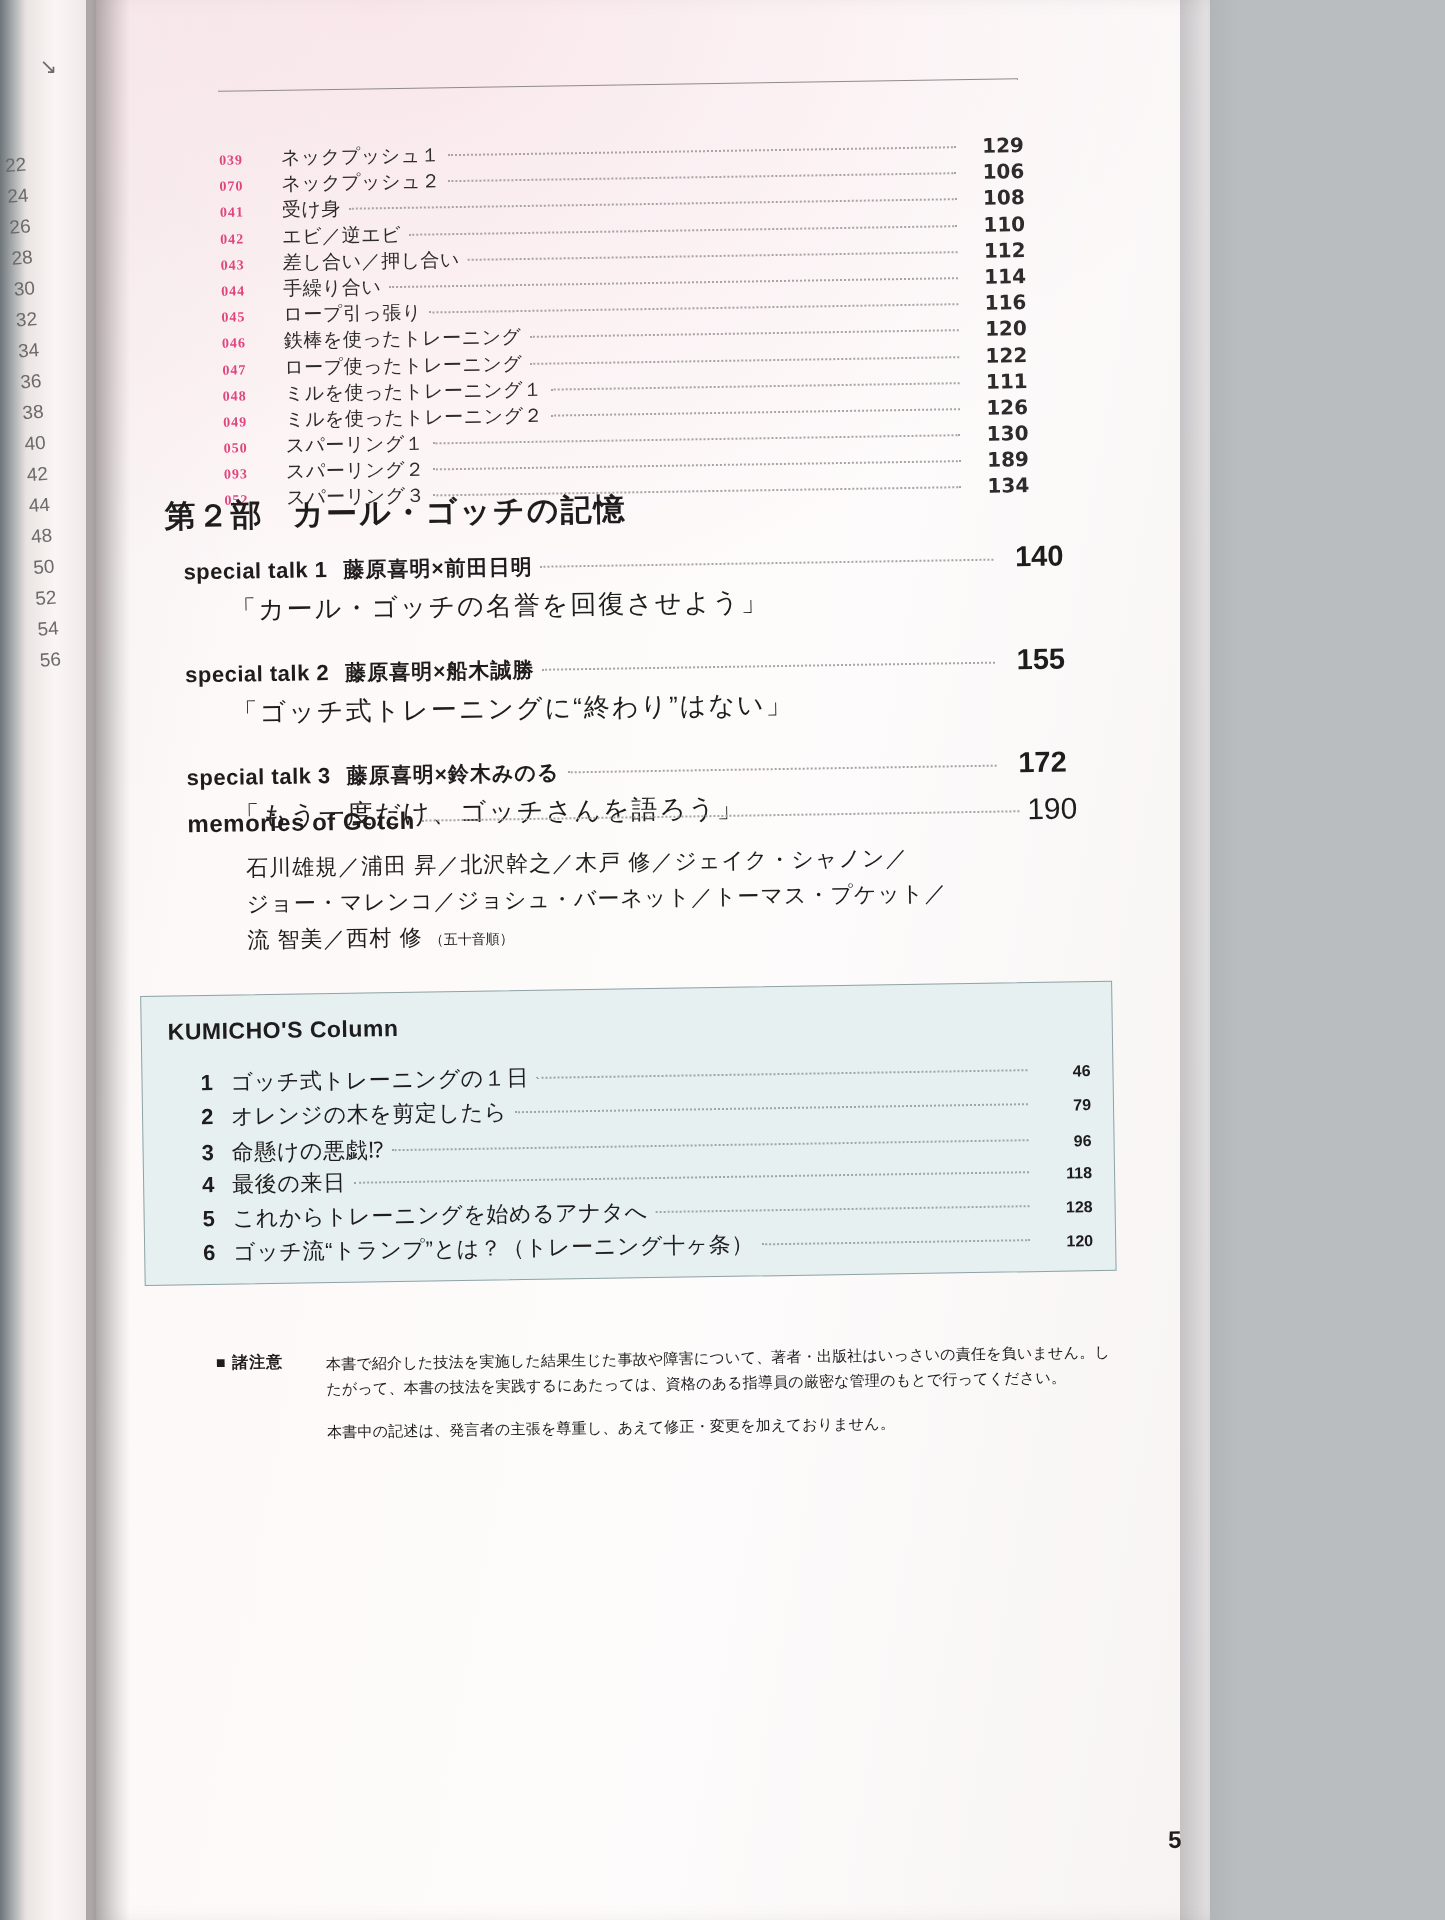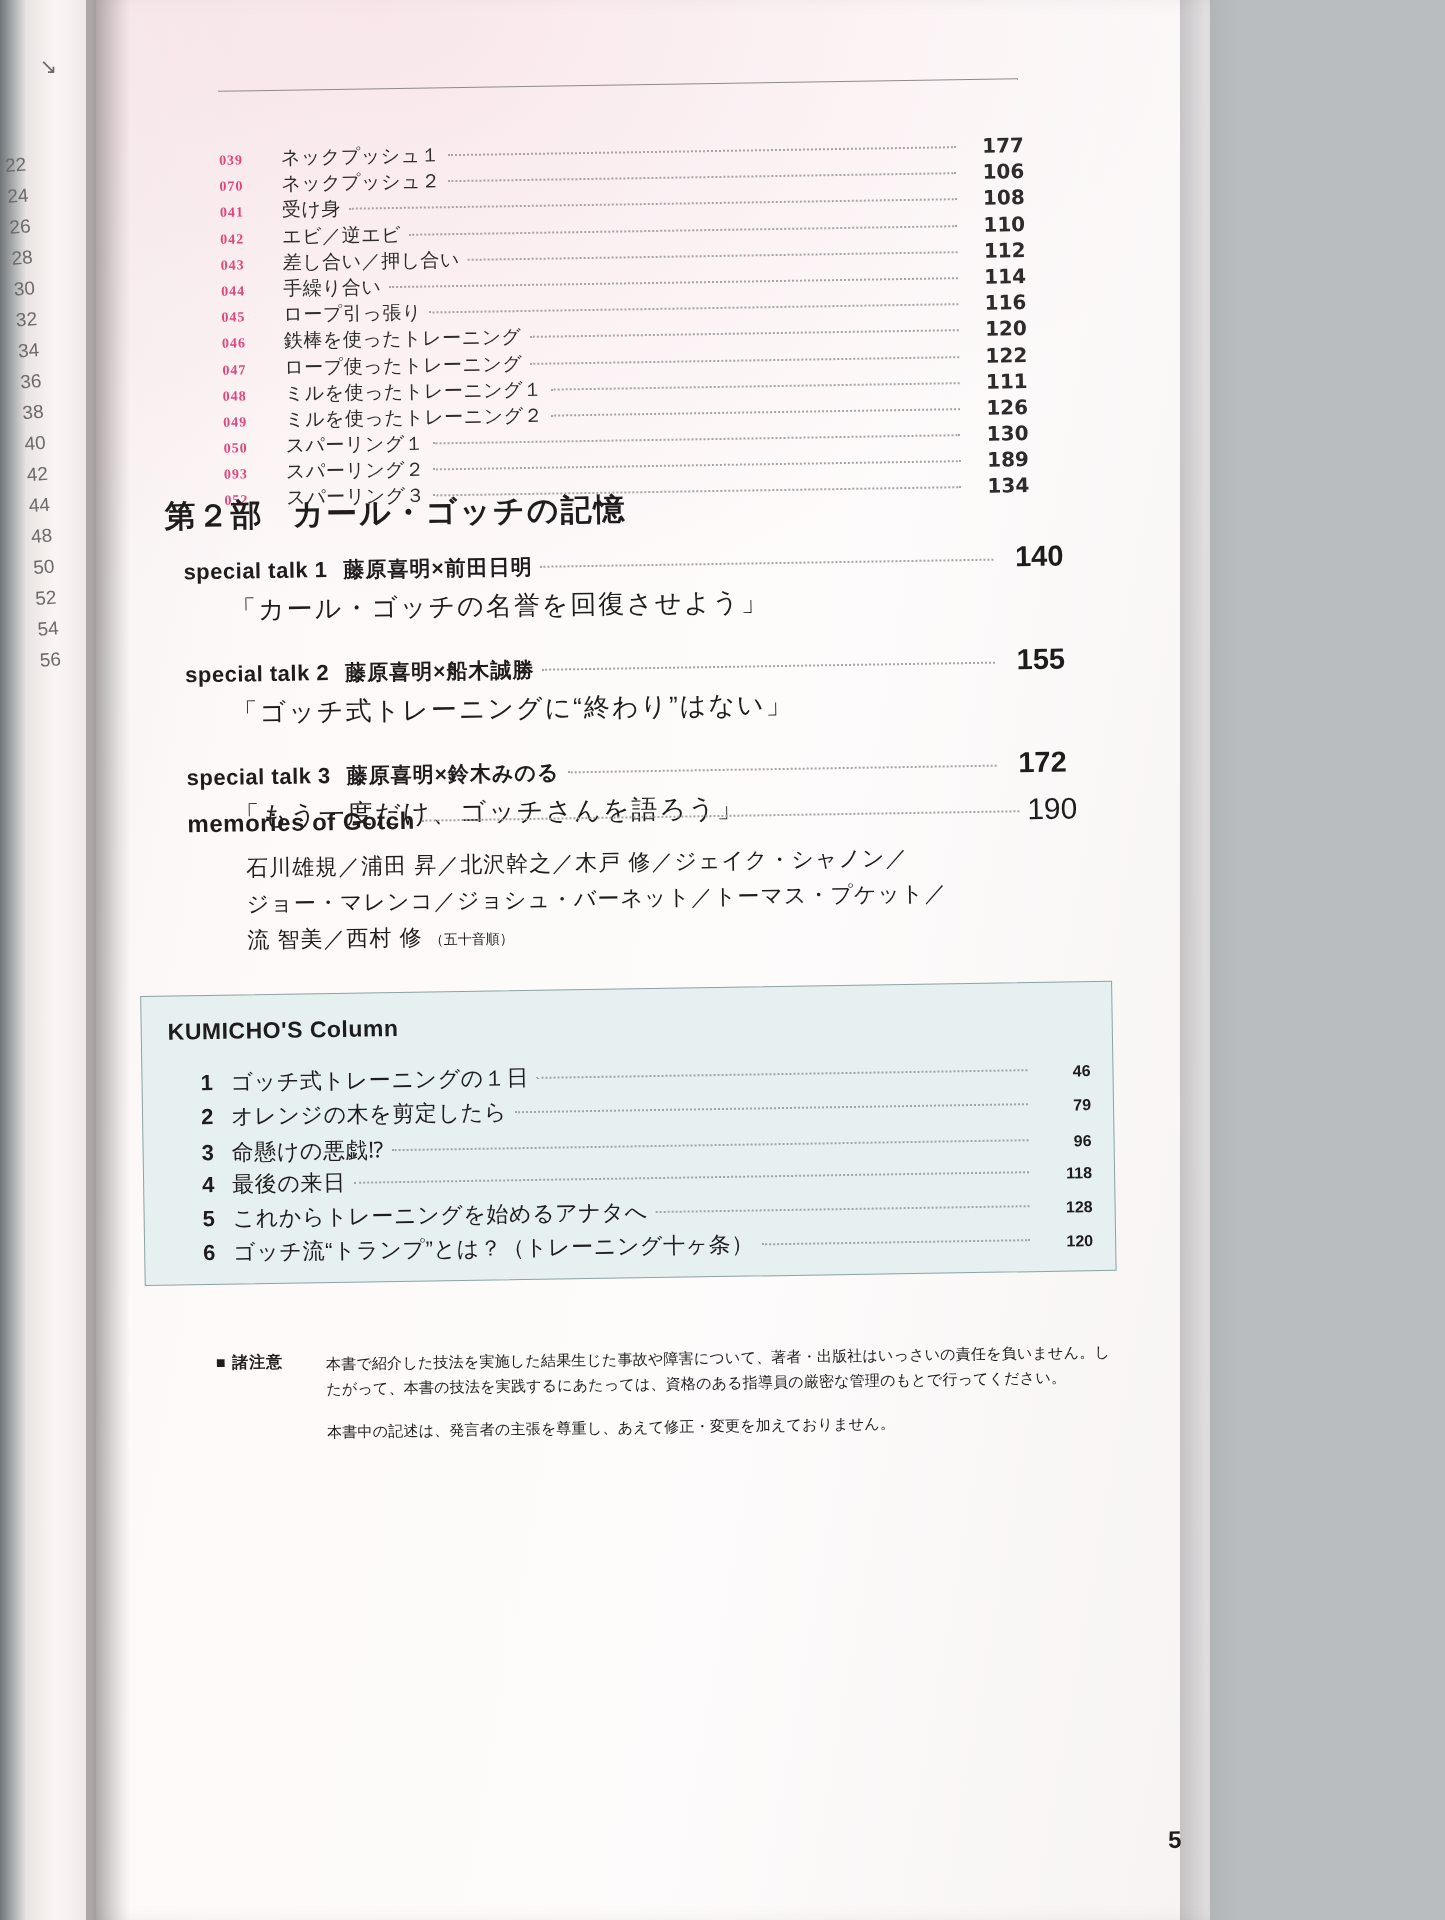--- a/index.html
+++ b/index.html
@@ -373,21 +373,21 @@
   <div id="page">
     <div class="inner">
 
       <div class="top-rule"></div>
 
       <div class="toc1" id="toc1">
           <div class="row">
             <span class="num">039</span>
             <span class="title">ネックプッシュ１</span>
             <span class="dots"></span>
-            <span class="pg">177</span>
+            <span class="pg">129</span>
           </div>
           <div class="row">
             <span class="num">070</span>
             <span class="title">ネックプッシュ２</span>
             <span class="dots"></span>
             <span class="pg">106</span>
           </div>
           <div class="row">
             <span class="num">041</span>
             <span class="title">受け身</span>

